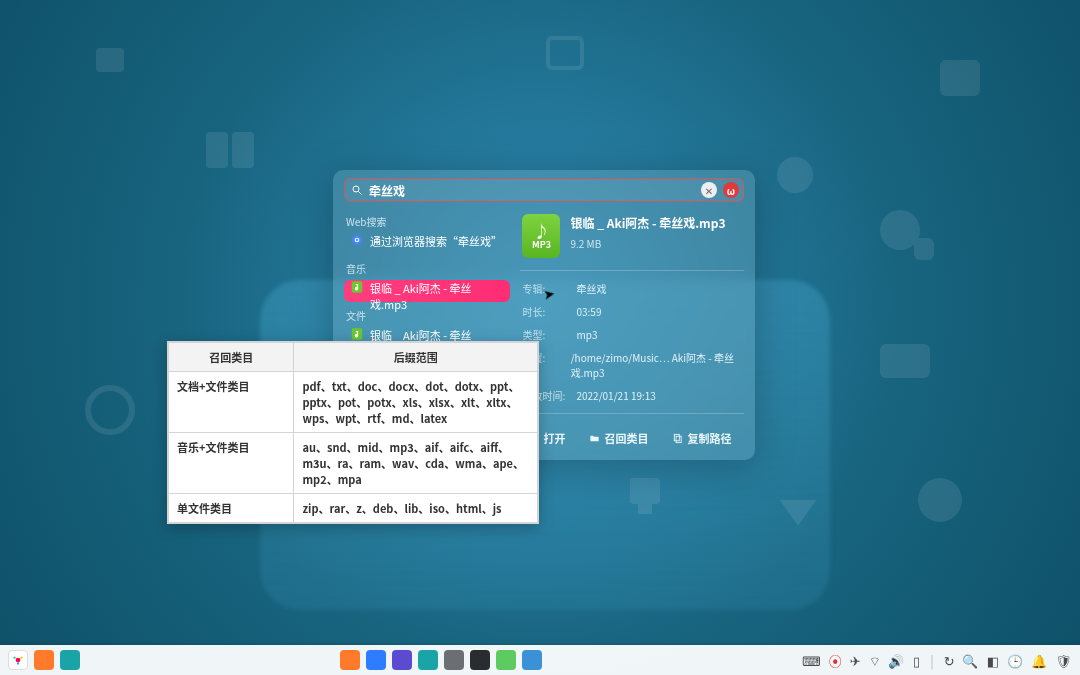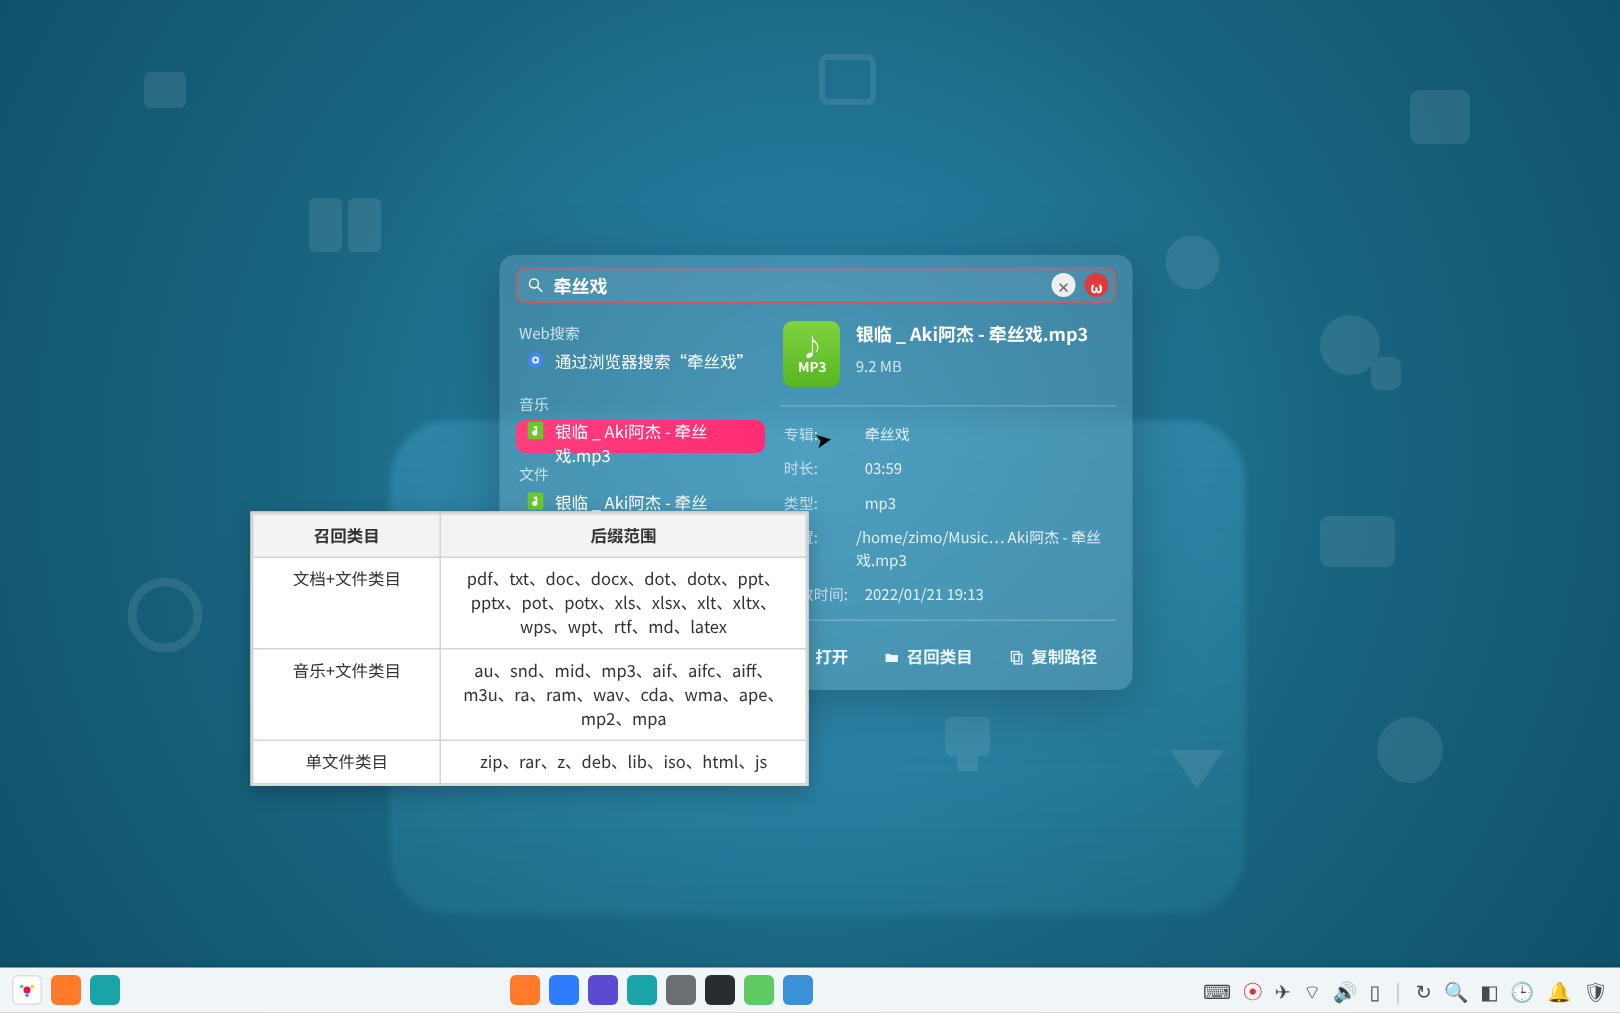--- a/index.html
+++ b/index.html
@@ -72,21 +72,21 @@
   #actions span { display:flex; align-items:center; gap:4px; cursor:pointer; }
   
   #cursor { position:absolute; left:543px; top:283px; color:#000; font-size:14px; transform:rotate(-10deg); pointer-events:none;}
   
   #reftable {
     position:absolute; left:167px; top:341px; width:372px;
     background:#fff; border:1px solid #d4d4d4; font-size:11px; color:#333;
     box-shadow:0 4px 14px rgba(0,0,0,.25);
   }
   #reftable table { width:100%; border-collapse:collapse; }
-  #reftable th, #reftable td { border:1px solid #d4d4d4; padding:6px 8px; vertical-align:top; text-align:center; }
+  #reftable th, #reftable td { border:1px solid #d4d4d4; padding:6px 8px; vertical-align:top; text-align:left;font-weight:bold; }
   #reftable th { background:#f3f3f3; text-align:center; font-weight:600; }
   #reftable td:first-child { width:34%; }
   
   #taskbar {
     position:absolute; left:0; bottom:0; width:1080px; height:30px;
     background:rgba(250,252,253,.96);
     display:flex; align-items:center; padding:0 8px;
     box-shadow:0 -1px 4px rgba(0,0,0,.15);
   }
   #tb-left, #tb-center, #tb-right { display:flex; align-items:center; gap:6px; }

